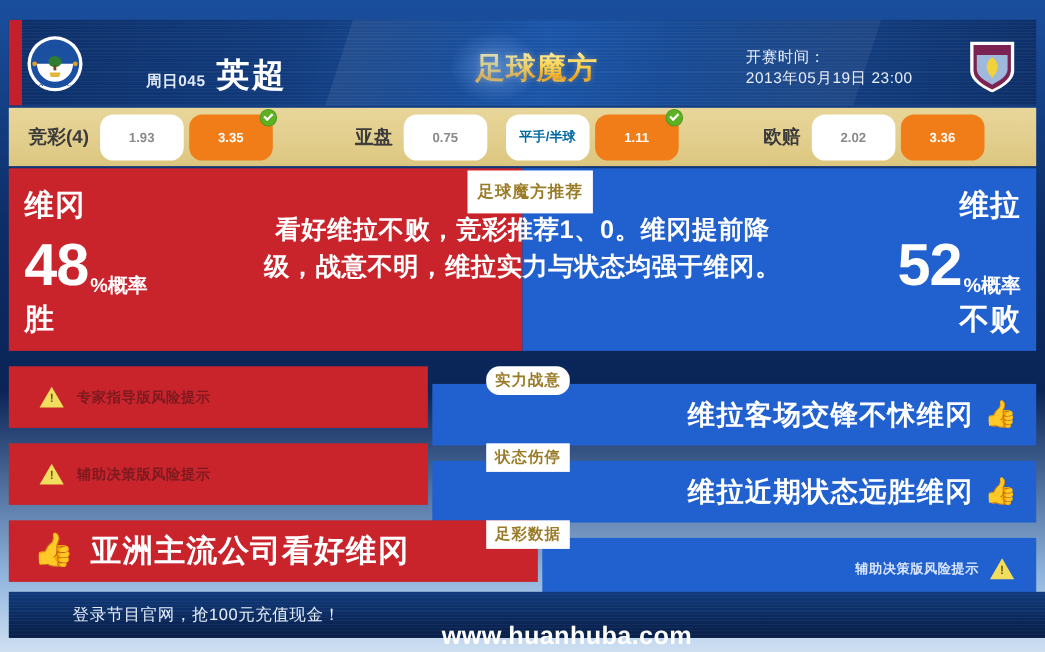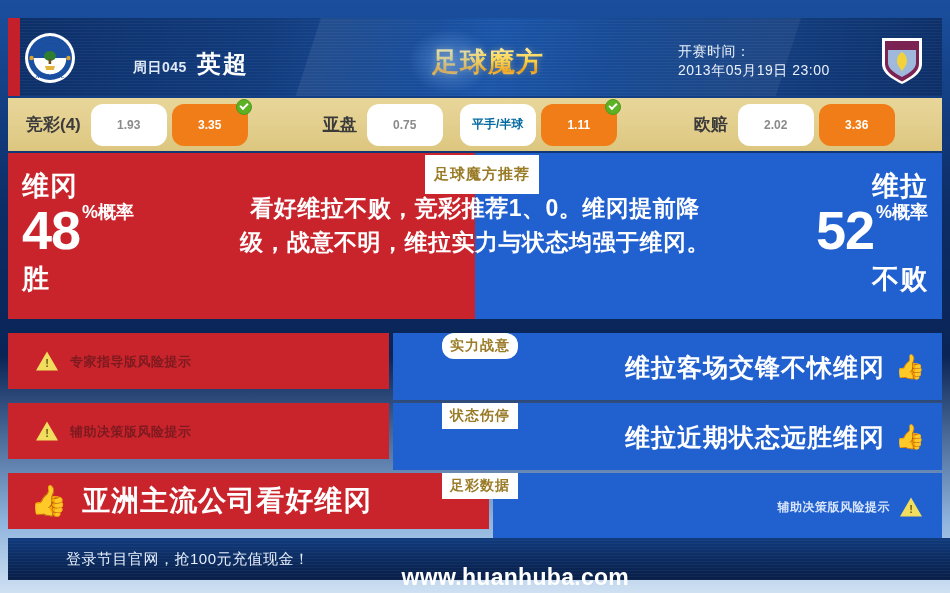--- a/index.html
+++ b/index.html
@@ -35,21 +35,21 @@
     background:linear-gradient(90deg,rgba(255,255,255,0),rgba(255,255,255,.06));
     transform:skewX(-18deg);
   }
 
   .logo-wrap{position:absolute;top:14px;width:52px;height:52px;}
   .logo-home{left:16px;}
   .logo-away{right:14px;}
 
   .match-meta{position:absolute;left:125px;top:30px;display:flex;align-items:baseline;gap:10px;}
   .match-round{color:#dfe9f7;font-size:14px;font-weight:bold;letter-spacing:.5px;}
-  .match-league{color:#ffffff;font-size:24px;font-weight:bold;letter-spacing:2px;}
+  .match-league{color:#ffffff;font-size:30px;font-weight:bold;letter-spacing:2px;}
 
   .brand{
     position:absolute;left:415px;top:24px;width:130px;height:40px;
     display:flex;align-items:center;justify-content:center;
   }
   .brand-text{
     font-size:27px;font-weight:bold;letter-spacing:1px;
     background:linear-gradient(180deg,#fff6c0 0%,#ffd23f 45%,#e8960f 75%,#ffe98a 100%);
     -webkit-background-clip:text;background-clip:text;color:transparent;
     text-shadow:0 0 6px rgba(255,220,120,.35);
@@ -97,21 +97,21 @@
   
   .main{
     position:absolute;left:8px;top:153px;width:934px;height:166px;
   }
   .main-left{position:absolute;left:0;top:0;width:467px;height:166px;background:#c9242c;}
   .main-right{position:absolute;left:467px;top:0;width:467px;height:166px;background:#2160cf;}
   .side-block{position:absolute;top:18px;color:#fff;}
   .side-left{left:14px;text-align:left;}
   .side-right{right:14px;text-align:right;}
   .side-team{font-size:27px;font-weight:bold;letter-spacing:1px;line-height:30px;}
-  .side-pct{display:flex;align-items:flex-start;line-height:1;margin-top:2px;}
+  .side-pct{display:flex;align-items:flex-end;line-height:1;margin-top:13px;}
   .side-right .side-pct{justify-content:flex-end;}
   .side-num{font-size:54px;font-weight:bold;letter-spacing:-1px;}
   .side-unit{font-size:18px;font-weight:bold;margin-left:2px;}
   .side-res{font-size:27px;font-weight:bold;letter-spacing:1px;margin-top:4px;}
 
   .rec-tag{
     position:absolute;left:417px;top:2px;background:#ffffff;color:#9a7b27;
     font-size:15px;font-weight:bold;padding:10px 9px;letter-spacing:1px;white-space:nowrap;z-index:3;
   }
   .rec-text{
@@ -119,21 +119,21 @@
     color:#ffffff;font-size:23px;font-weight:bold;line-height:34px;
     text-align:center;z-index:2;letter-spacing:.5px;
   }
 
   
   .row{position:absolute;left:8px;width:934px;height:56px;}
   .row1{top:333px;}
   .row2{top:403px;}
   .row3{top:473px;}
   .row-left{position:absolute;left:0;top:0;height:56px;background:#c9242c;}
-  .row-right{position:absolute;top:0;height:67px;background:#2160cf;}
+  .row-right{position:absolute;top:16px;height:56px;background:#2160cf;}
 
   .r12 .row-left{width:381px;}
   .r12 .row-right{left:385px;width:549px;}
   .r3 .row-left{width:481px;}
   .r3 .row-right{left:485px;width:449px;}
 
   .row-tag{
     position:absolute;top:0;background:#ffffff;color:#9a7b27;
     font-size:14px;font-weight:bold;padding:4px 8px;letter-spacing:1px;white-space:nowrap;z-index:4;
   }

